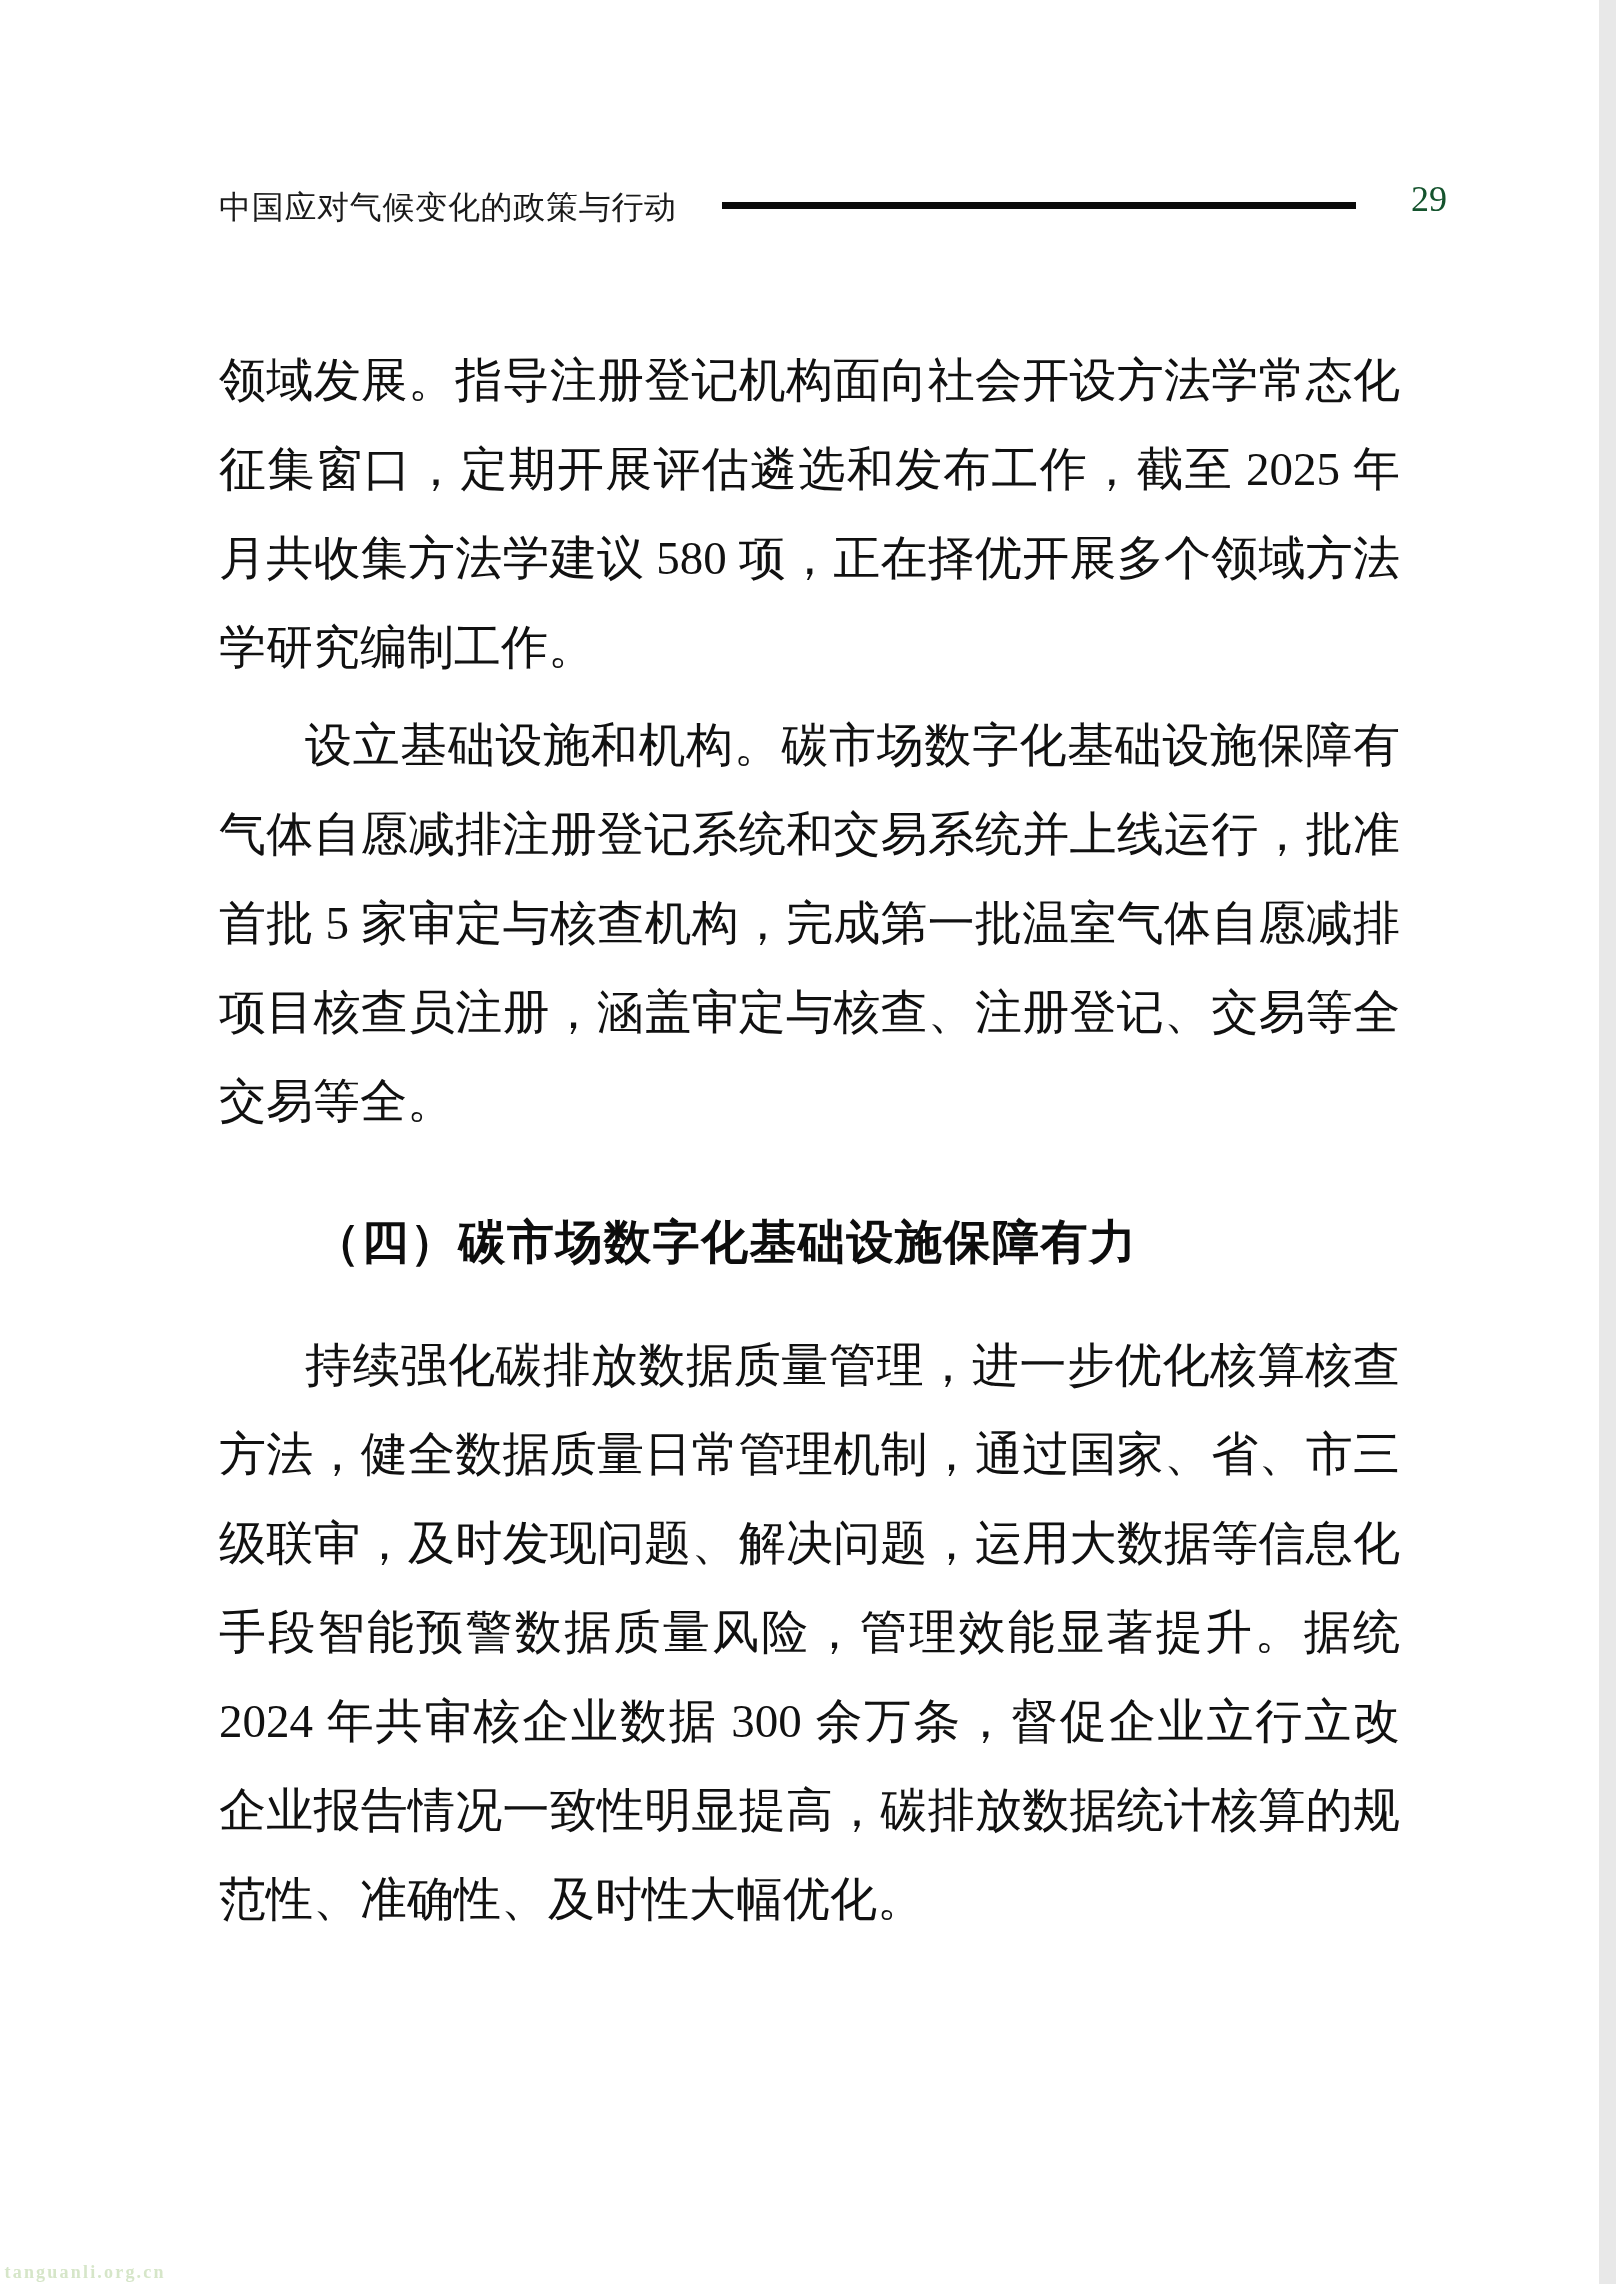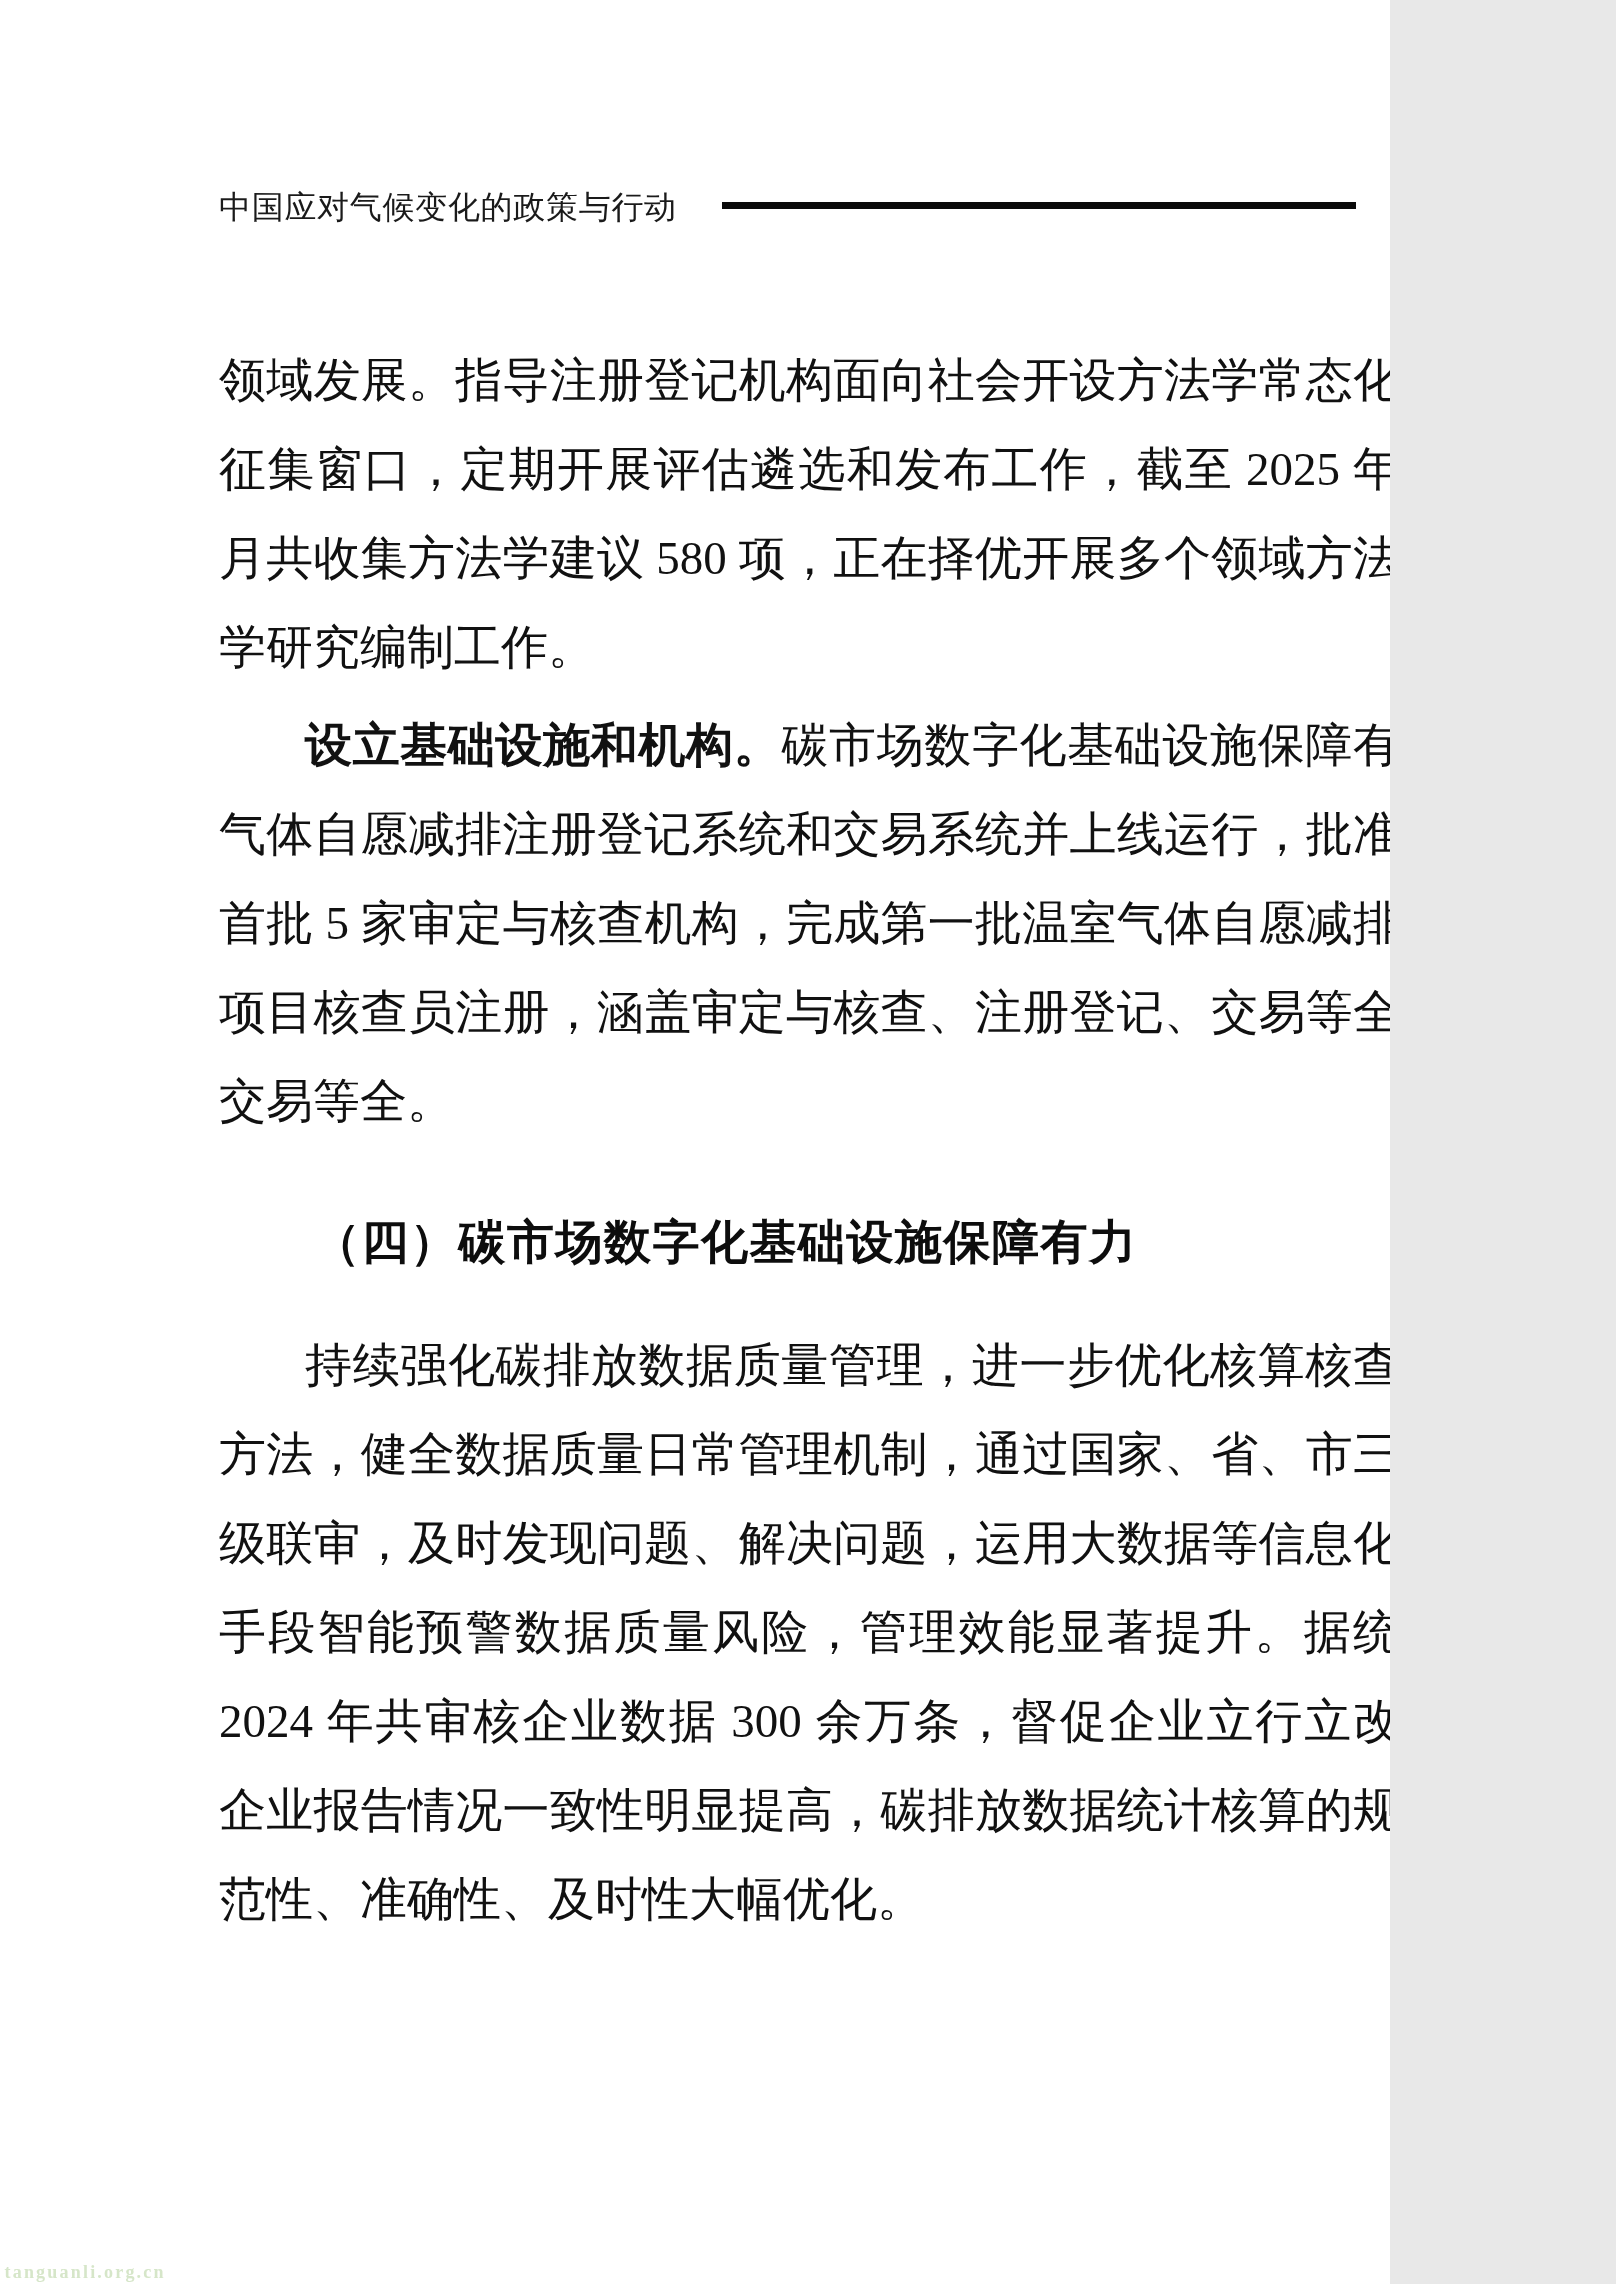--- a/index.html
+++ b/index.html
@@ -2,21 +2,21 @@
 <html style="font-size:12px"><head>
 <meta charset="utf-8">
 <style>
   html, body {
     margin: 0;
     padding: 0;
     background: #e8e8e8;
   }
   .page {
     position: relative;
-    width: 1390px;
+    width: 1599px;
     height: 2284px;
     background: #ffffff;
     overflow: hidden;
     font-family: "Liberation Serif", "DejaVu Serif", serif;
     color: #111111;
   }
 
   
   .page-header {
     position: absolute;
@@ -71,21 +71,21 @@
     text-align: justify;
     text-align-last: justify;
   }
   .line.noj {
     text-align-last: left;
   }
   .line.indent {
     padding-left: 86px;
   }
   .bold {
-    font-weight: 700;
+    font-weight: 400;
   }
 
   .section-heading {
     margin: 52px 0 34px 0;
     padding-left: 94px;
     height: 89px;
     line-height: 89px;
     font-size: 47px;
     font-weight: 700;
     letter-spacing: 1.5px;

